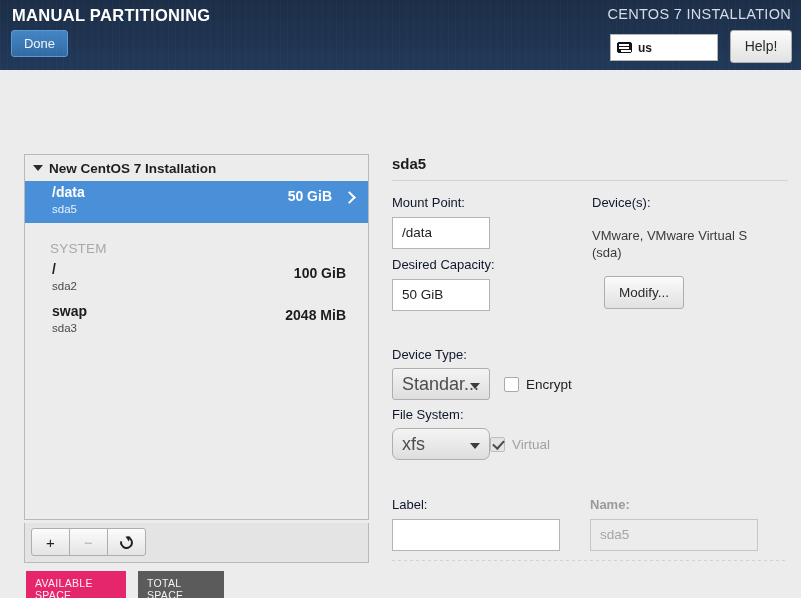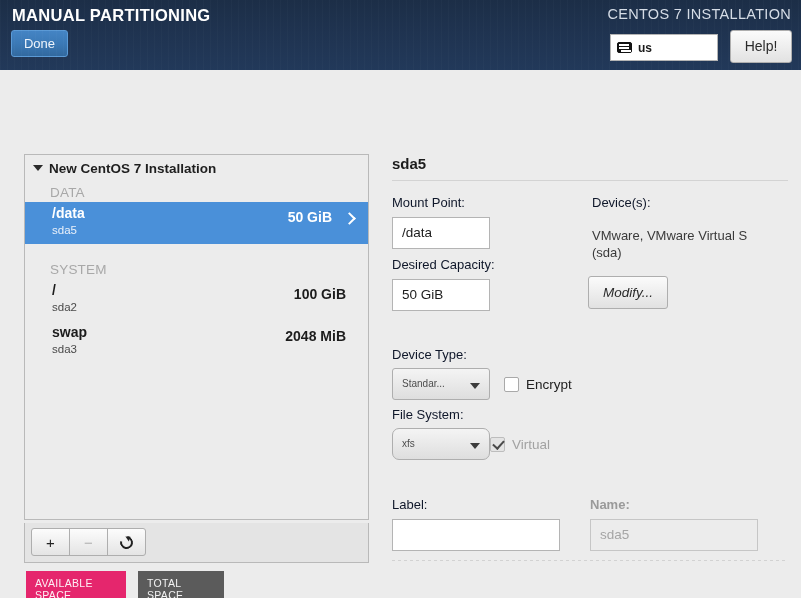--- a/index.html
+++ b/index.html
@@ -286,21 +286,21 @@
   .txt-input.disabled {
     background: #ececec;
     color: #a5a5a5;
     border-color: #c6c6c6;
   }
   .combo {
     width: 98px; height: 32px;
     background: linear-gradient(to bottom, #f4f4f4 0%, #dedede 100%);
     border: 1px solid #aeaeae;
     border-radius: 3px;
-    font-size: 10px;
+    font-size: 18px;
     color: #4d4d4d;
     padding-left: 9px;
     line-height: 30px;
     position: relative;
     cursor: pointer;
   }
   .combo .arw {
     position: absolute;
     right: 9px; top: 14px;
     width: 0; height: 0;
@@ -349,21 +349,21 @@
     line-height: 17px;
   }
 
   
   .p-mount-label { position: absolute; left: 0;   top: 40px; }
   .p-mount-input { position: absolute; left: 0;   top: 62px; }
   .p-cap-label   { position: absolute; left: 0;   top: 102px; }
   .p-cap-input   { position: absolute; left: 0;   top: 124px; }
   .p-dev-label   { position: absolute; left: 200px; top: 40px; }
   .p-dev-text    { position: absolute; left: 200px; top: 72px; width: 180px; }
-  .p-modify      { position: absolute; left: 196px; top: 121px; font-style: italic; }
+  .p-modify      { position: absolute; left: 212px; top: 121px; }
   .p-dtype-label { position: absolute; left: 0;   top: 192px; text-align: right; }
   .p-dtype-combo { position: absolute; left: 0;   top: 213px; }
   .p-encrypt     { position: absolute; left: 112px; top: 222px; }
   .p-fs-label    { position: absolute; left: 0;   top: 252px; }
   .p-fs-combo    { position: absolute; left: 0;   top: 273px; border-radius: 7px; }
   .p-reformat    { position: absolute; left: 98px; top: 282px; }
   .p-lbl-label   { position: absolute; left: 0;   top: 342px; }
   .p-lbl-input   { position: absolute; left: 0;   top: 364px; }
   .p-name-label  { position: absolute; left: 198px; top: 342px; }
   .p-name-input  { position: absolute; left: 198px; top: 364px; }
@@ -391,21 +391,20 @@
 </div>
 
 <div class="content">
 
   <div class="list-panel">
     <div class="list-header">
       <span class="tri"></span>
       <span>New CentOS 7 Installation</span>
     </div>
 
-    <div class="group-label">DATA</div>
     <div class="part-row selected">
       <span class="pname">/data</span>
       <span class="pdev">sda5</span>
       <span class="psize">50 GiB</span>
       <span class="chev"></span>
     </div>
 
     <div class="gap"></div>
 
     <div class="group-label">SYSTEM</div>

